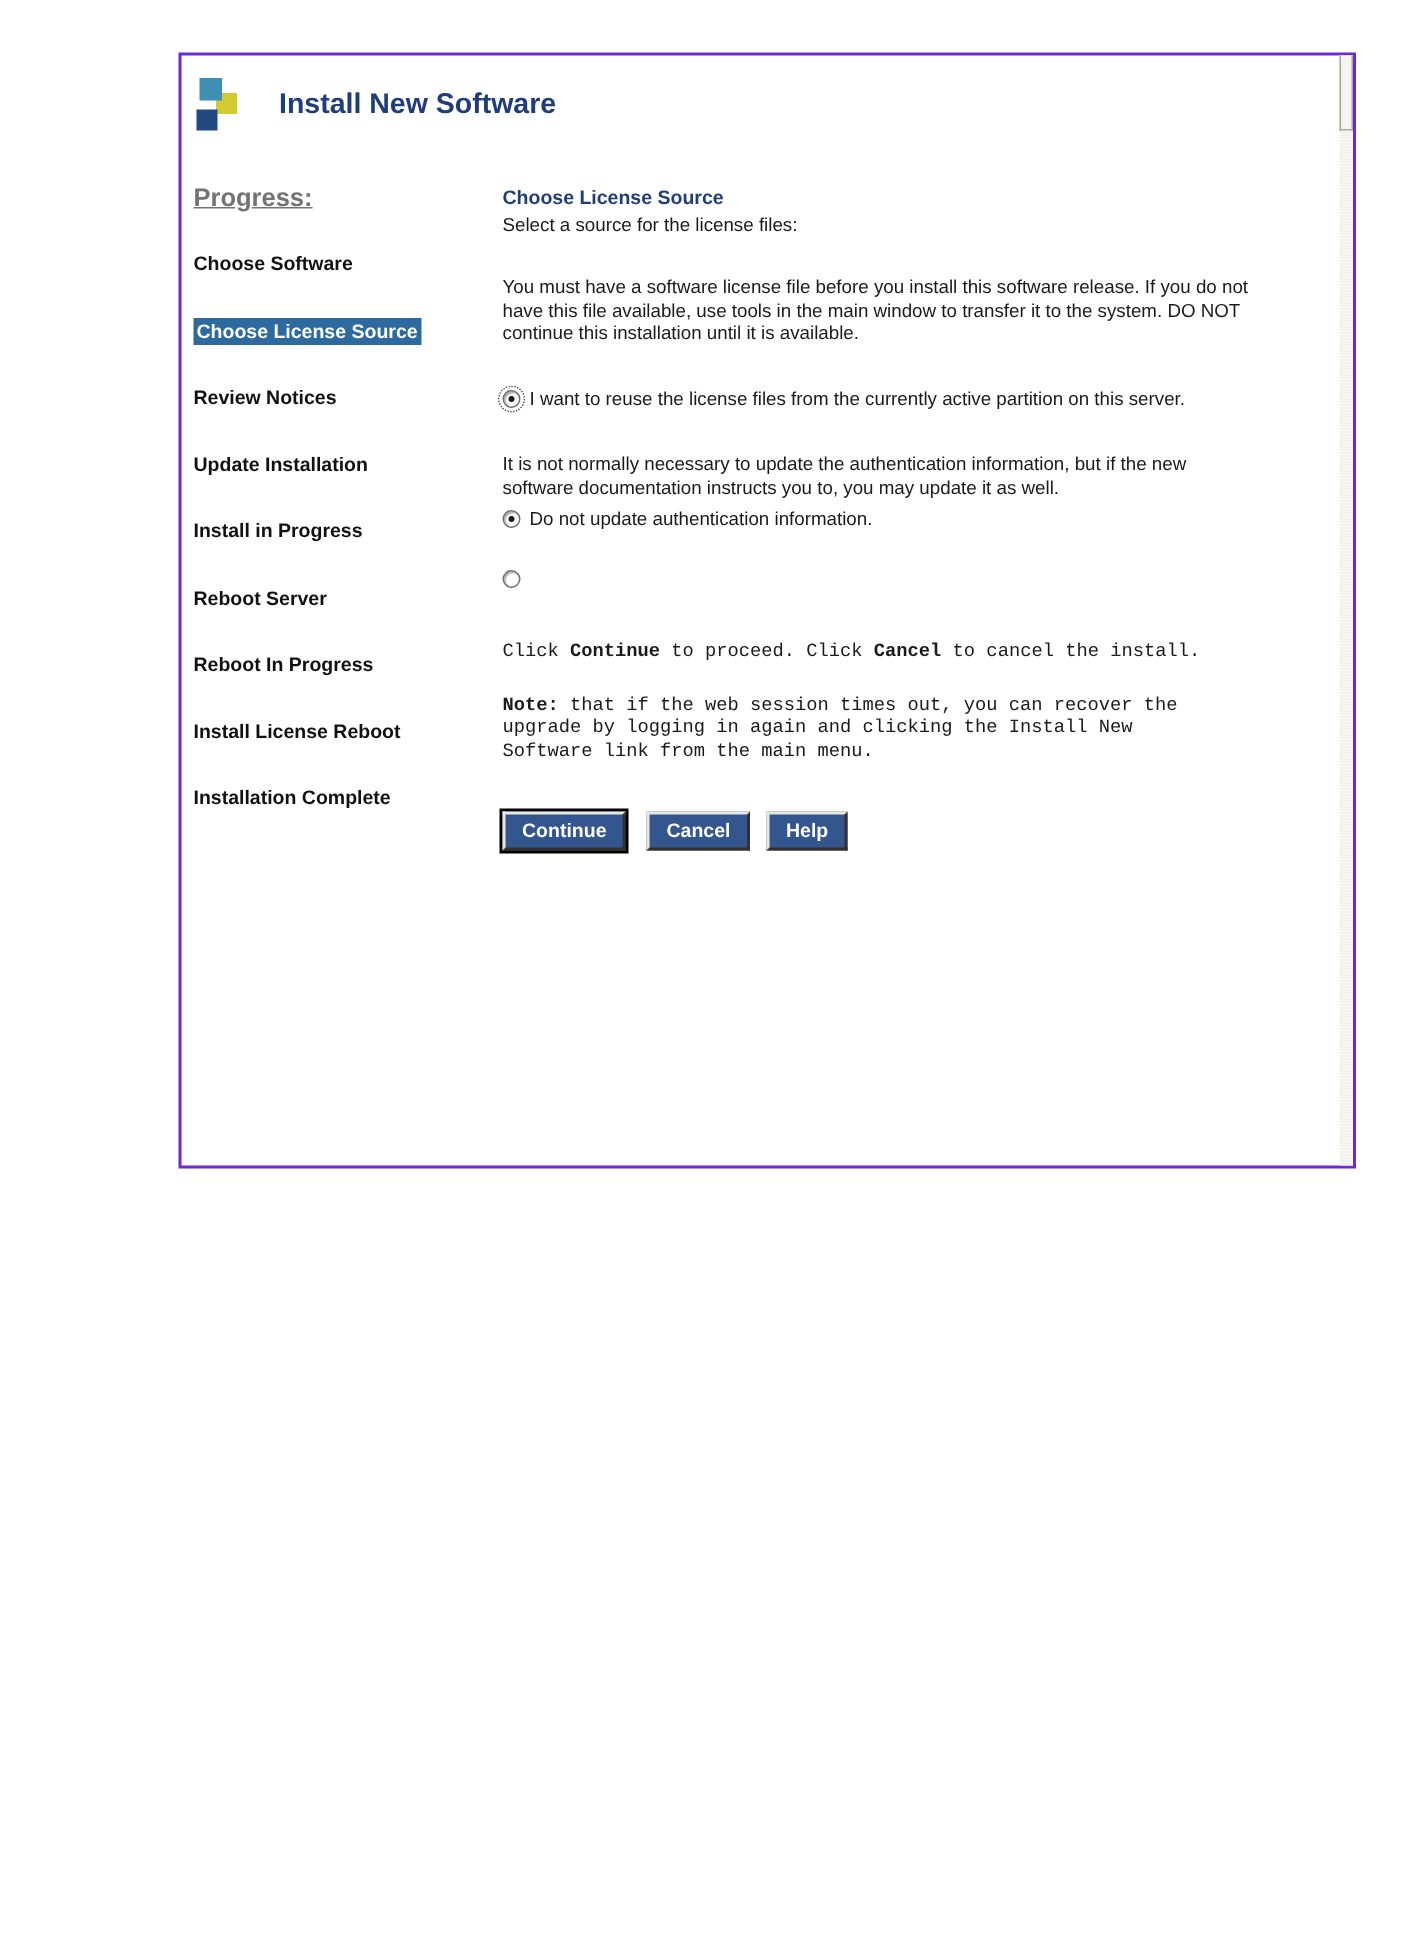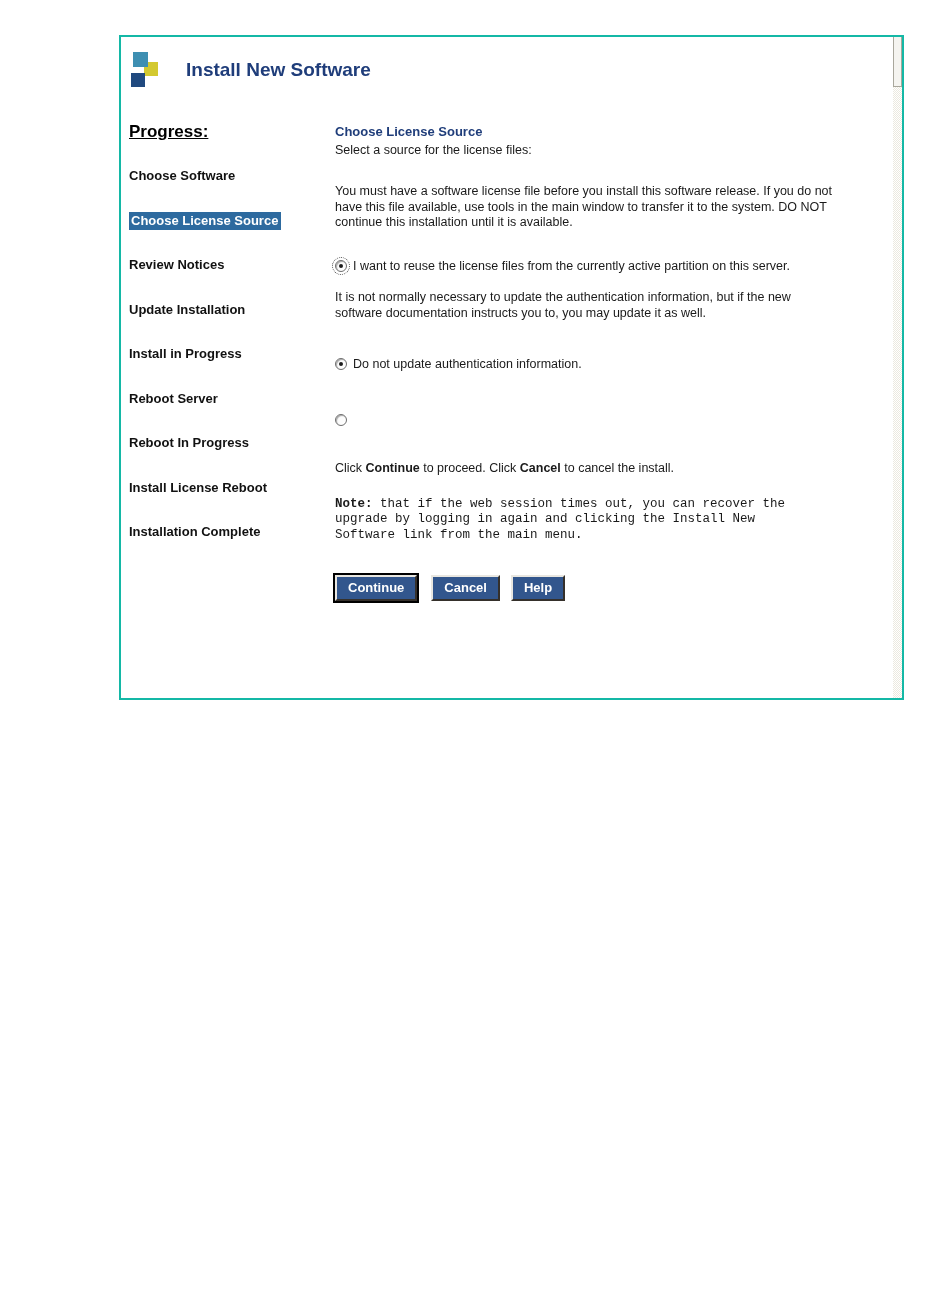--- a/index.html
+++ b/index.html
@@ -5,22 +5,22 @@
   * { margin:0; padding:0; box-sizing:border-box; }
   html,body { background:#ffffff; }
   body {
     width:936px; height:1296px;
     font-family:"Liberation Sans","DejaVu Sans",sans-serif;
     position:relative;
     color:#1a1a1a;
   }
   .dialog {
     position:absolute; left:119px; top:35px;
-    width:785px; height:665px;
-    border:2px solid #14b8a6;
+    width:785px; height:744px;
+    border:2px solid #6d28d9;
     background:#ffffff;
   }
   
   .scrollbar {
     position:absolute; top:0; right:0; bottom:0; width:9px;
     background:
       conic-gradient(#ffffff 25%, #ece9df 0 50%, #ffffff 0 75%, #ece9df 0) 0 0/2px 2px;
   }
   .scroll-thumb {
     position:absolute; top:0; left:0; width:9px; height:50px;
@@ -37,21 +37,21 @@
   .sq-bottom { left:0;    top:21px; width:14px; height:14px; background:var(--logo-navy,#20497f); z-index:2; }
   .app-title {
     position:absolute; left:55px; top:7px;
     font-size:19px; font-weight:bold; white-space:nowrap;
     color:var(--title-navy,#1f3d7a);
   }
   
   .sidebar { position:absolute; left:8px; top:85px; width:206px; }
   .progress-heading {
     font-size:17px; font-weight:bold; text-decoration:underline;
-    color:#000000; margin-bottom:7px;
+    color:#737373; margin-bottom:7px;
   }
   .progress-item {
     font-size:13px; font-weight:bold; line-height:20.5px;
     color:#111; white-space:nowrap;margin-top:24px;
   }
   .progress-item.active { line-height:20.5px; }
   .progress-item.active span {
     background:var(--highlight-blue,#2d6a9f);
     color:#ffffff; padding:1px 3px 2px 2px;
   }
@@ -65,25 +65,25 @@
     color:var(--title-navy,#1f3d7a);
     margin:0 0 3px 0;
   }
   .para { margin:0; }
   .w520 { max-width:522px; }
   .w505 { max-width:505px; }
   .w470 { max-width:472px;font-family:Liberation Mono, monospace; }
   .mb-intro   { margin-bottom:28px; }
   .mb-prompt  { margin-bottom:26px; }
   .mb-radio1  { margin-bottom:33px; }
-  .mb-radio2  { margin-bottom:16px; }
-  .mb-auth    { margin-bottom:36px; }
-  .mb-radio3  { margin-bottom:40px; }
+  .mb-radio2  { margin-bottom:28px; }
+  .mb-auth    { margin-bottom:6px; }
+  .mb-radio3  { margin-bottom:24px; }
   .mb-radio4  { margin-bottom:33px; }
-  .mb-click   { margin-bottom:20px; }
+  .mb-click   { margin-bottom:20px;font-family:Liberation Mono, monospace; }
   .mb-note    { margin-bottom:32px; }
   
   .radio {
     display:inline-block; width:12px; height:12px; border-radius:50%;
     background:#fdfdfd; border:1px solid #6e6e6e;
     box-shadow: inset 1px 1px 1px rgba(64,64,64,0.45), inset -1px -1px 1px rgba(255,255,255,0.95);
     vertical-align:-2px; margin-right:6px;
   }
   .radio.selected::after {
     content:""; display:block; width:4px; height:4px;

